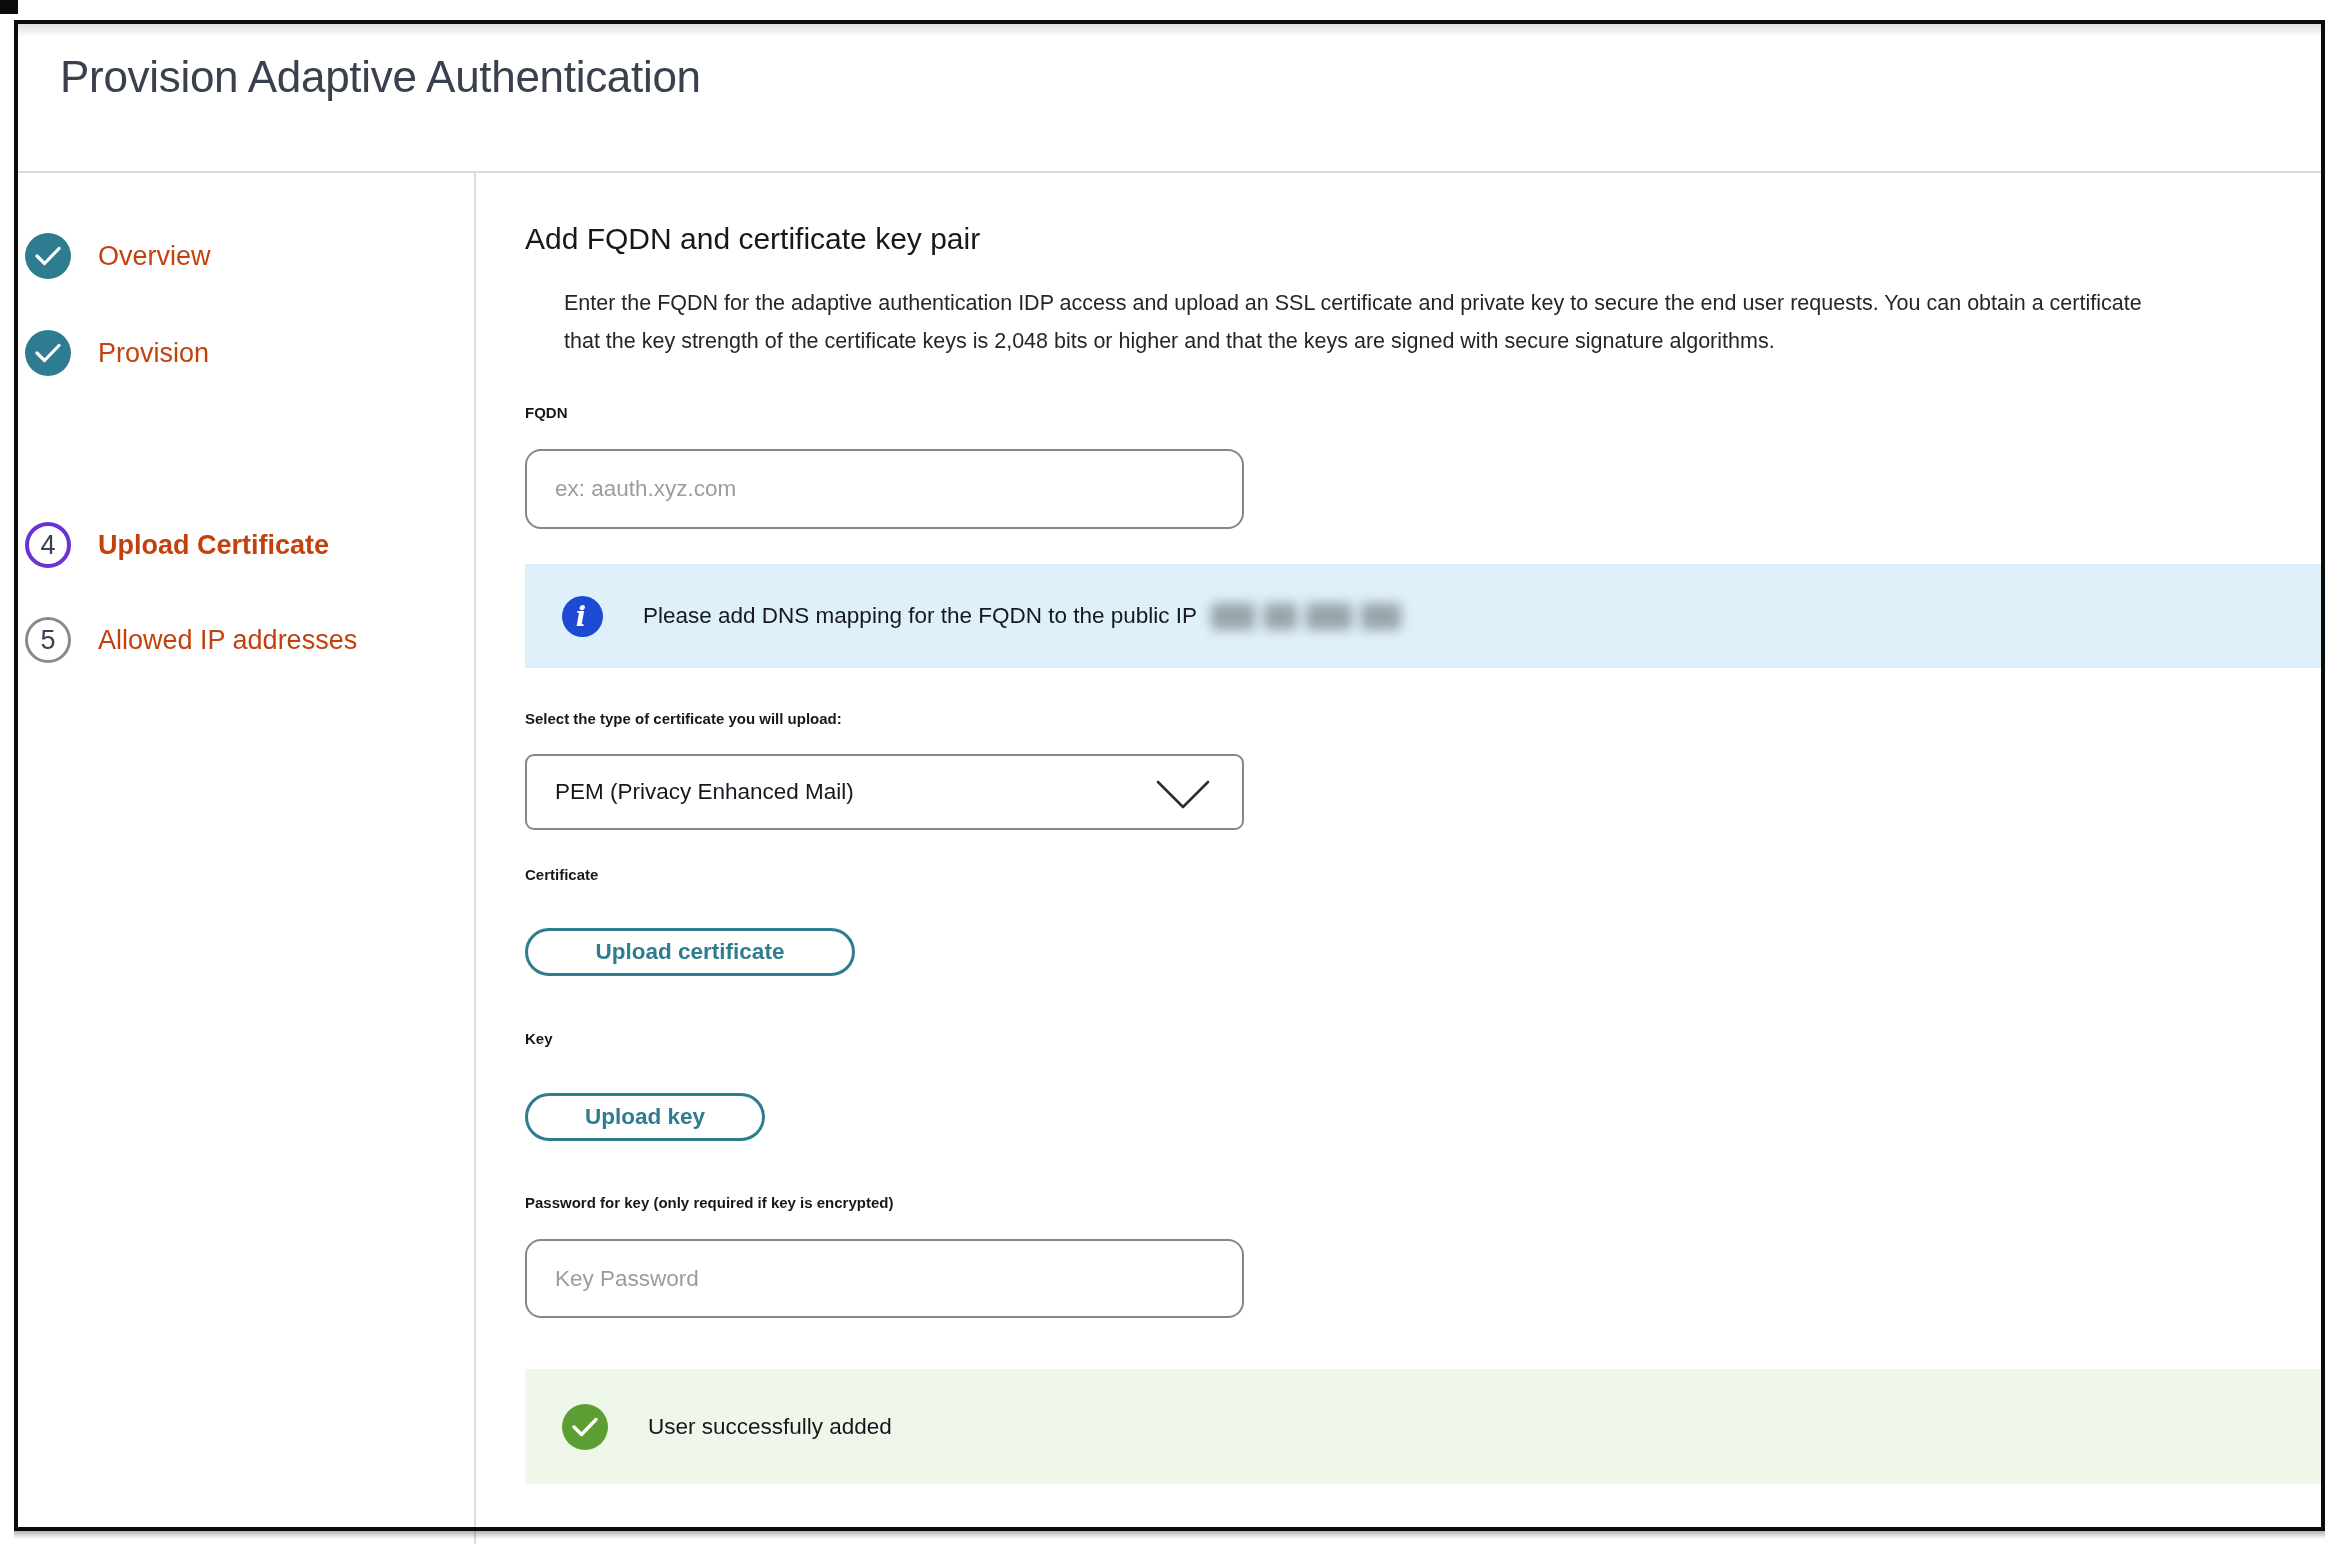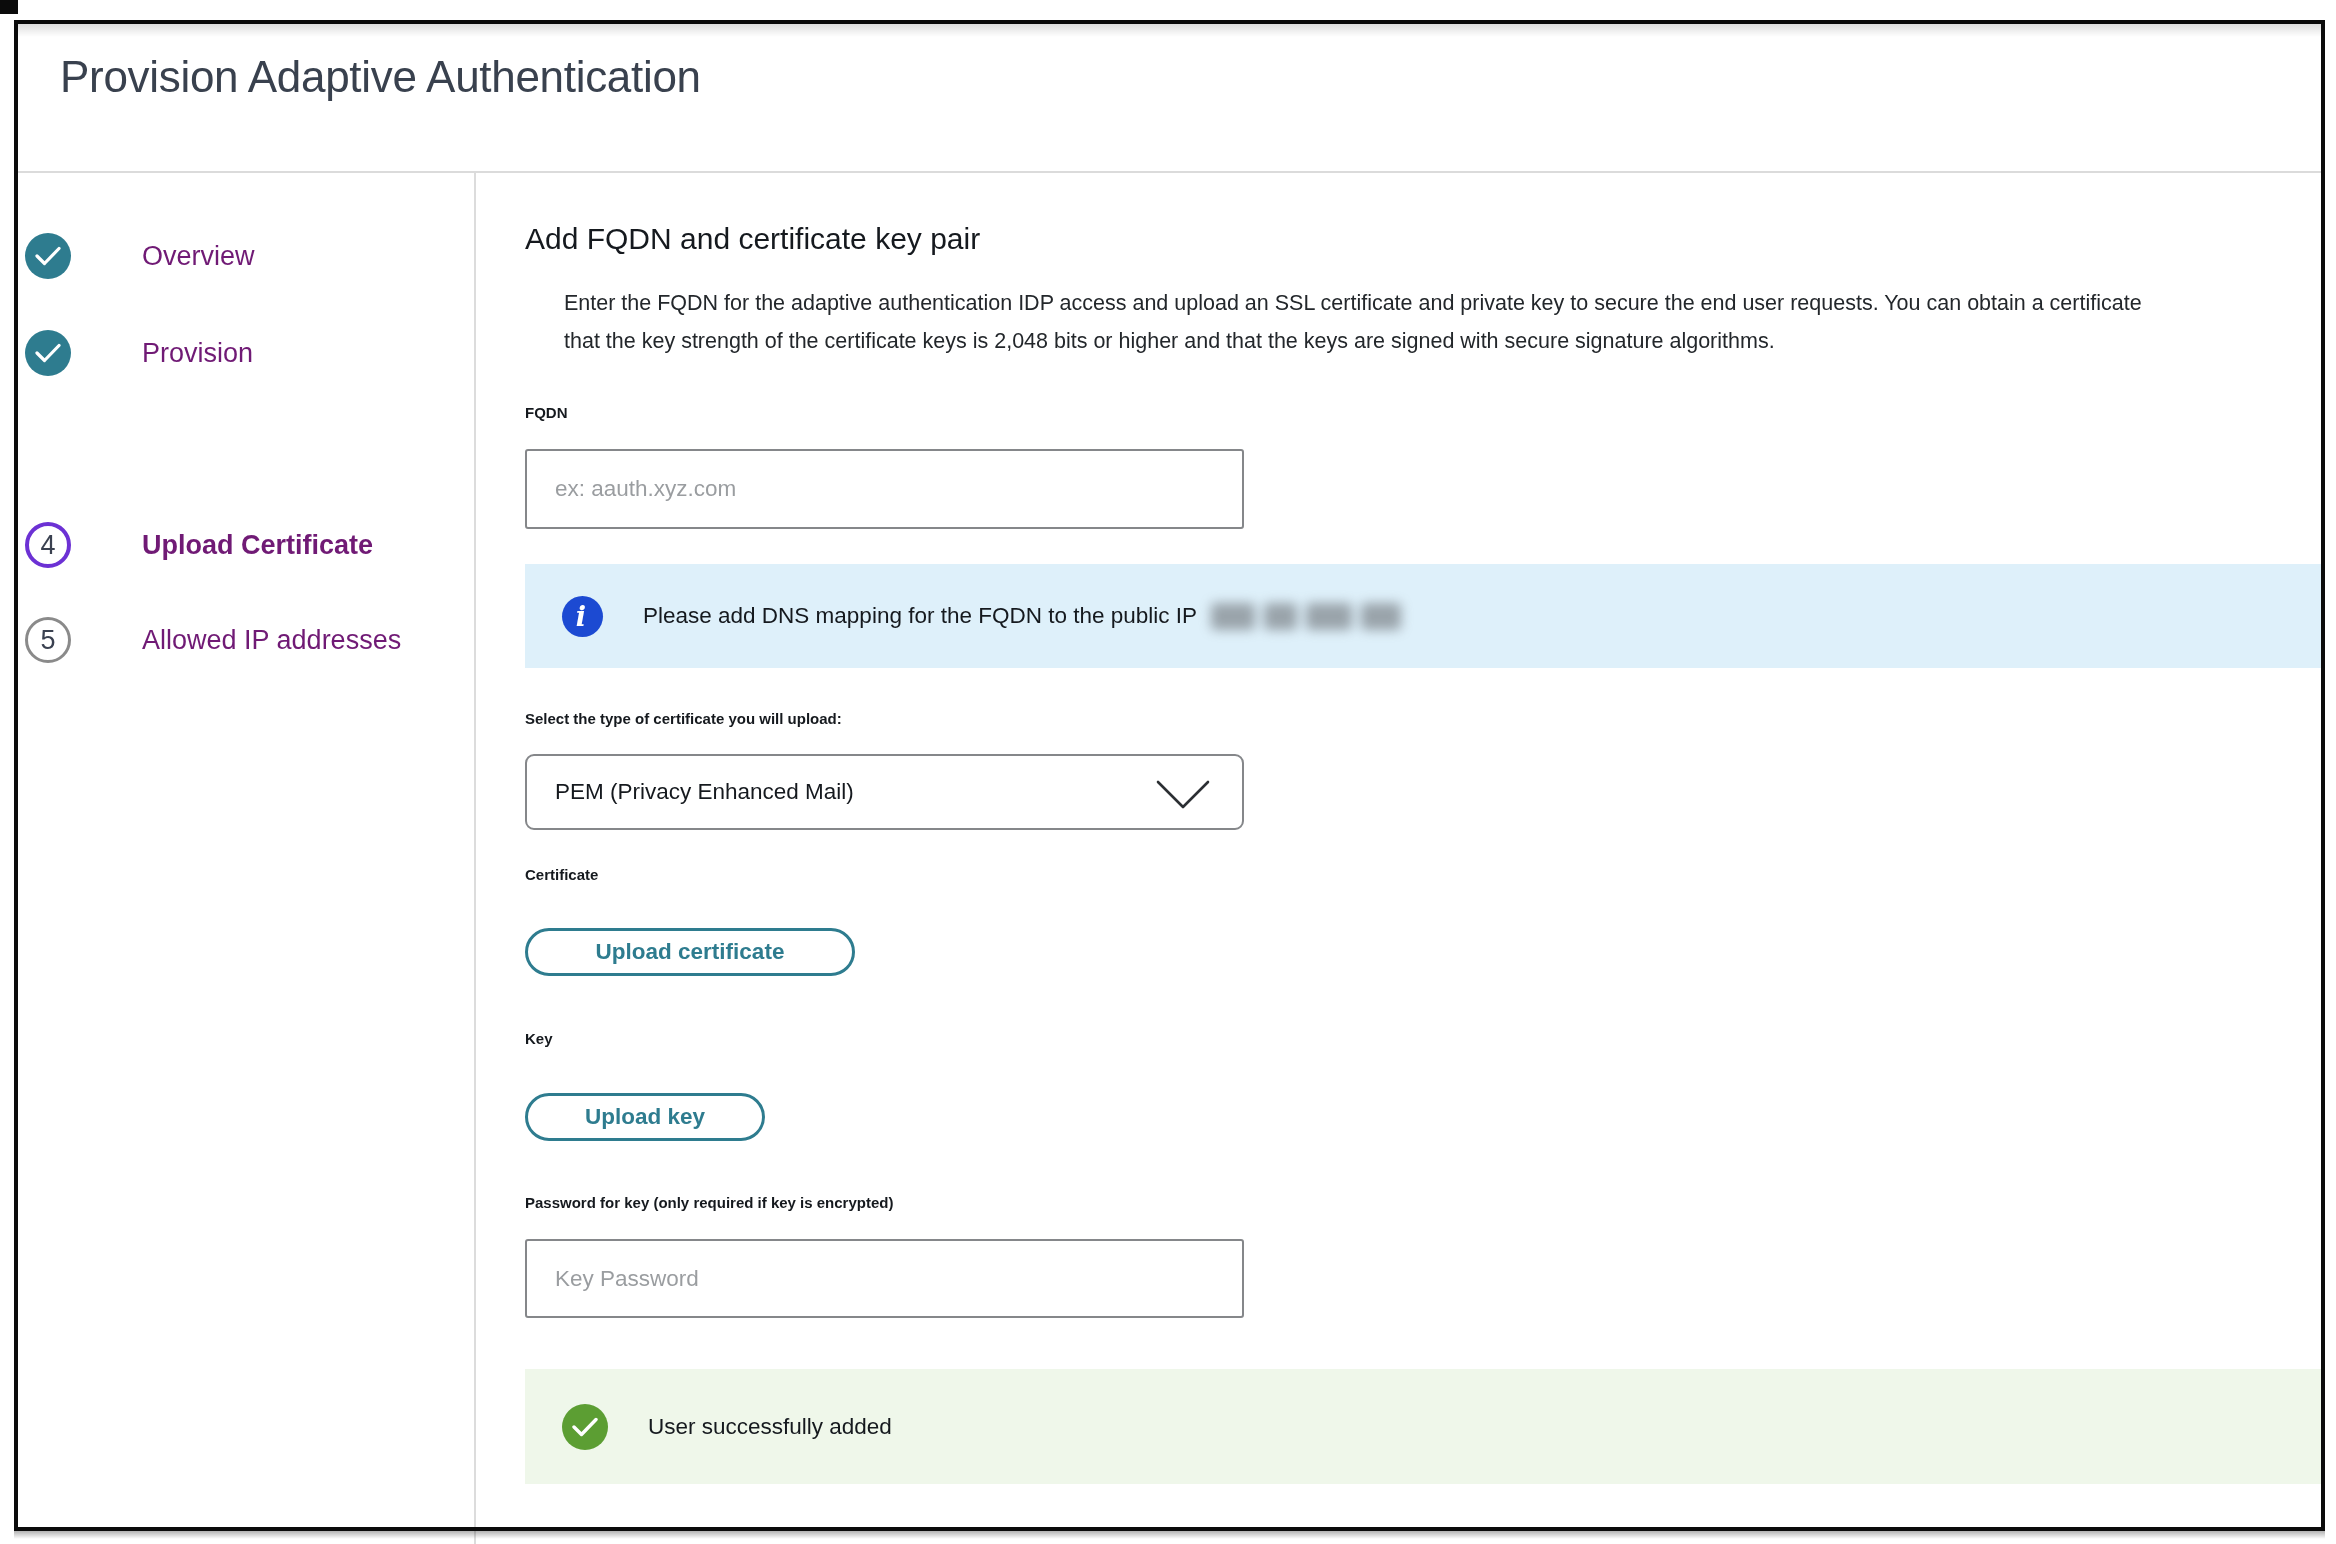--- a/index.html
+++ b/index.html
@@ -23,33 +23,33 @@
   .header-divider{position:absolute;left:18px;top:171px;width:2303px;height:2px;background:#dbdbdb;}
 
   
   .sidebar-divider{position:absolute;left:474px;top:173px;width:2px;height:1371px;background:#dcdcdc;}
   .step{position:absolute;left:25px;width:430px;height:46px;display:flex;align-items:center;gap:27px;cursor:default;}
   .step-circle{width:46px;height:46px;border-radius:50%;flex:0 0 auto;display:flex;align-items:center;justify-content:center;box-sizing:border-box;}
   .step.complete .step-circle{background:#2e7c8f;}
   .step.current  .step-circle{background:#ffffff;border:4px solid #6c31d4;}
   .step.upcoming .step-circle{background:#ffffff;border:3.5px solid #8a8a8a;}
   .step-num{font-size:27px;color:#3a4150;line-height:1;}
-  .step-label{font-size:27px;color:#701a75;white-space:nowrap;margin-left:44px;}
+  .step-label{font-size:27px;color:#c2410c;white-space:nowrap;}
   .step.current .step-label{font-weight:700;}
   .check-svg{display:block;}
 
   
   .section-heading{position:absolute;left:525px;top:222px;font-size:30px;font-weight:500;color:#15191e;}
   .desc{position:absolute;left:525px;top:284px;width:1811px;overflow:hidden;margin-left:39px;}
   .desc-line{white-space:nowrap;font-size:21.5px;line-height:38px;color:#23272b;}
 
   .field-label{position:absolute;left:525px;font-size:15px;font-weight:700;color:#15191e;}
 
   .text-input{position:absolute;left:525px;width:719px;box-sizing:border-box;
-     border:2px solid #85878a;border-radius:3px;background:#fff;
+     border:2px solid #85878a;border-radius:16px;background:#fff;
      font-family:"Liberation Sans",sans-serif;font-size:22.5px;color:#23272b;
      padding:0 28px;outline:none;}
   .text-input::placeholder{color:#9a9da0;opacity:1;}
 
   .banner{position:absolute;left:525px;width:1797px;display:flex;align-items:center;padding-left:37px;box-sizing:border-box;}
   .banner-info{top:564px;height:104px;background:#def0fa;}
   .banner-success{top:1369px;height:115px;background:#eff7ea;}
   .banner-text{font-size:22.5px;color:#15191e;margin-left:40px;}
   .info-circle{width:41px;height:41px;border-radius:50%;background:#1c4ad2;flex:0 0 auto;
      display:flex;align-items:center;justify-content:center;}

